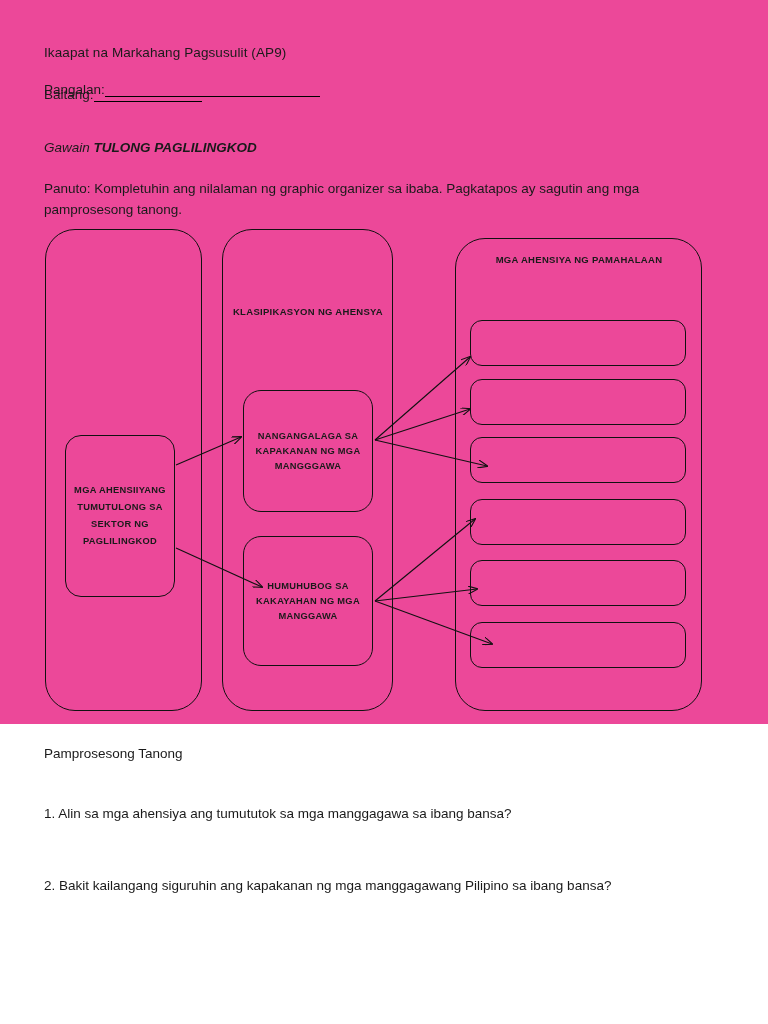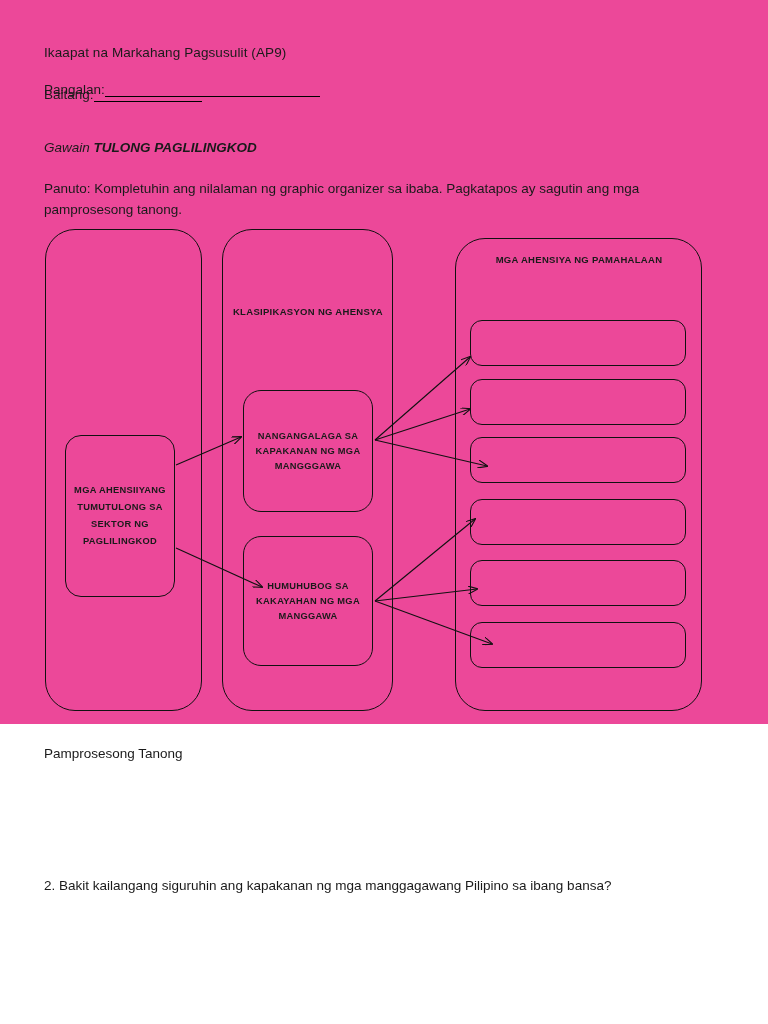--- a/index.html
+++ b/index.html
@@ -253,15 +253,16 @@
       <line x1="375" y1="440" x2="470" y2="409" stroke="#111" stroke-width="1.1" marker-end="url(#ah)"></line>
       <line x1="375" y1="440" x2="487" y2="466" stroke="#111" stroke-width="1.1" marker-end="url(#ah)"></line>
 
       <line x1="375" y1="601" x2="475" y2="519" stroke="#111" stroke-width="1.1" marker-end="url(#ah)"></line>
       <line x1="375" y1="601" x2="477" y2="589" stroke="#111" stroke-width="1.1" marker-end="url(#ah)"></line>
       <line x1="375" y1="601" x2="492" y2="644" stroke="#111" stroke-width="1.1" marker-end="url(#ah)"></line>
     </svg>
   </div>
 
   <div class="questions-title">Pamprosesong Tanong</div>
+  <div class="question question-1">1. Alin sa mga ahensiya ang tumututok sa mga manggagawa sa ibang bansa?</div>
   <div class="question question-2">2. Bakit kailangang siguruhin ang kapakanan ng mga manggagawang Pilipino sa ibang bansa?</div>
 
 </div>
 
 </body></html>

